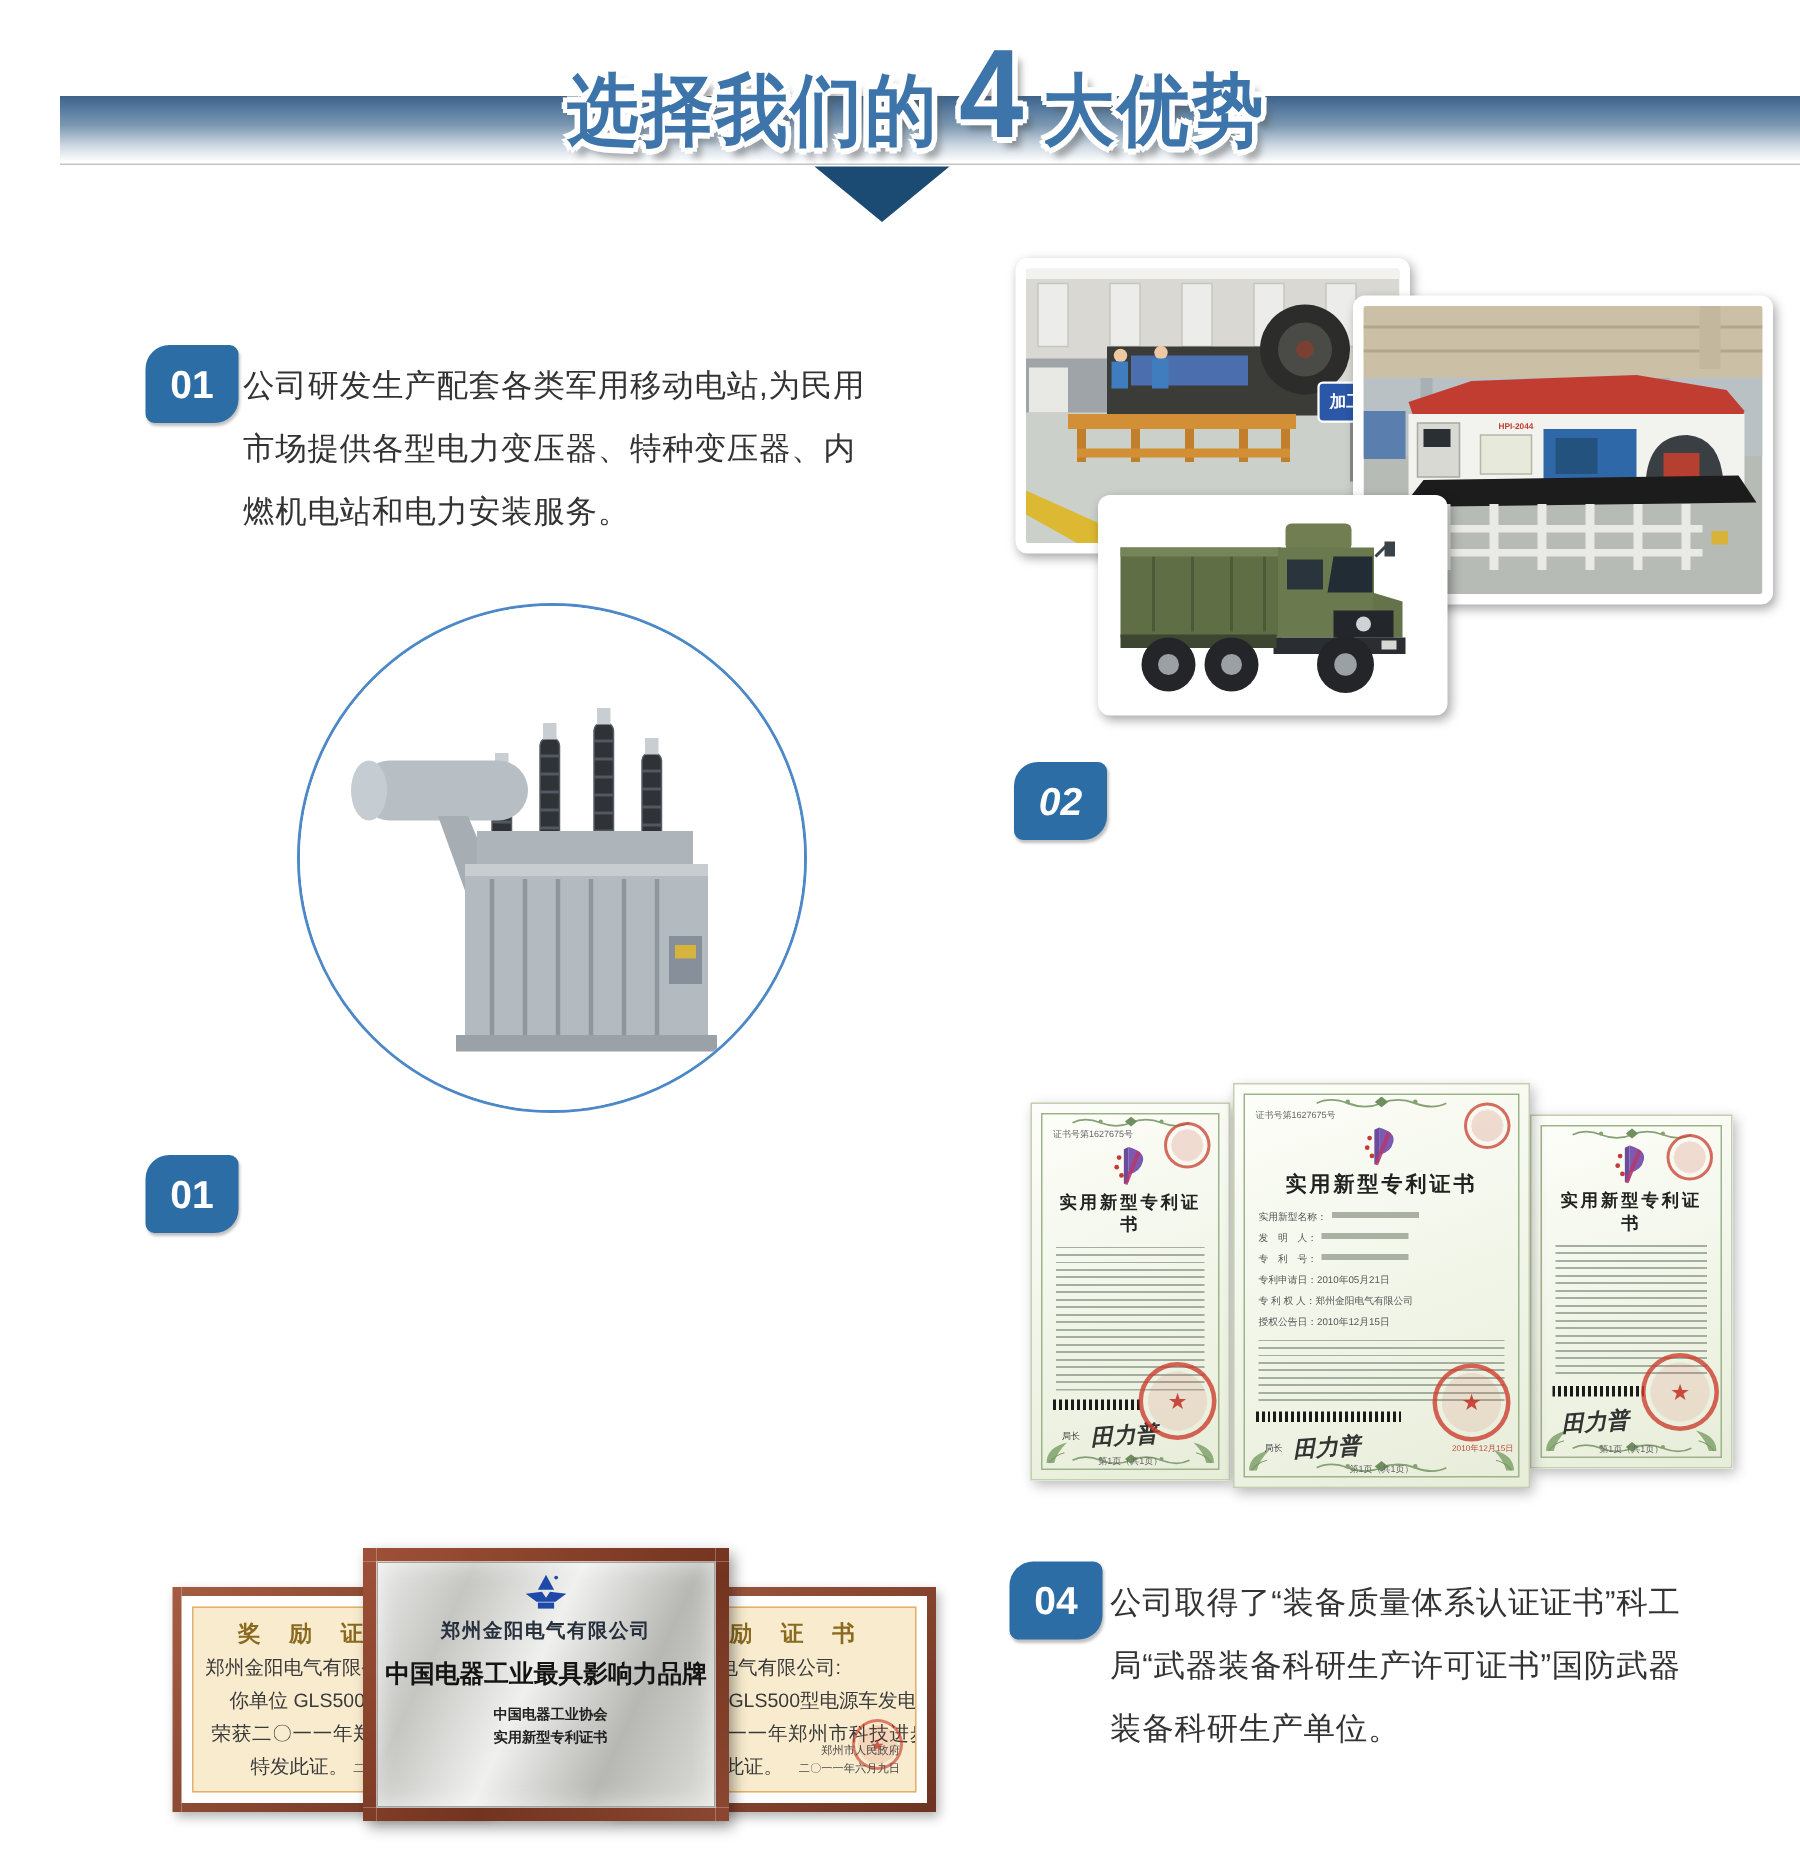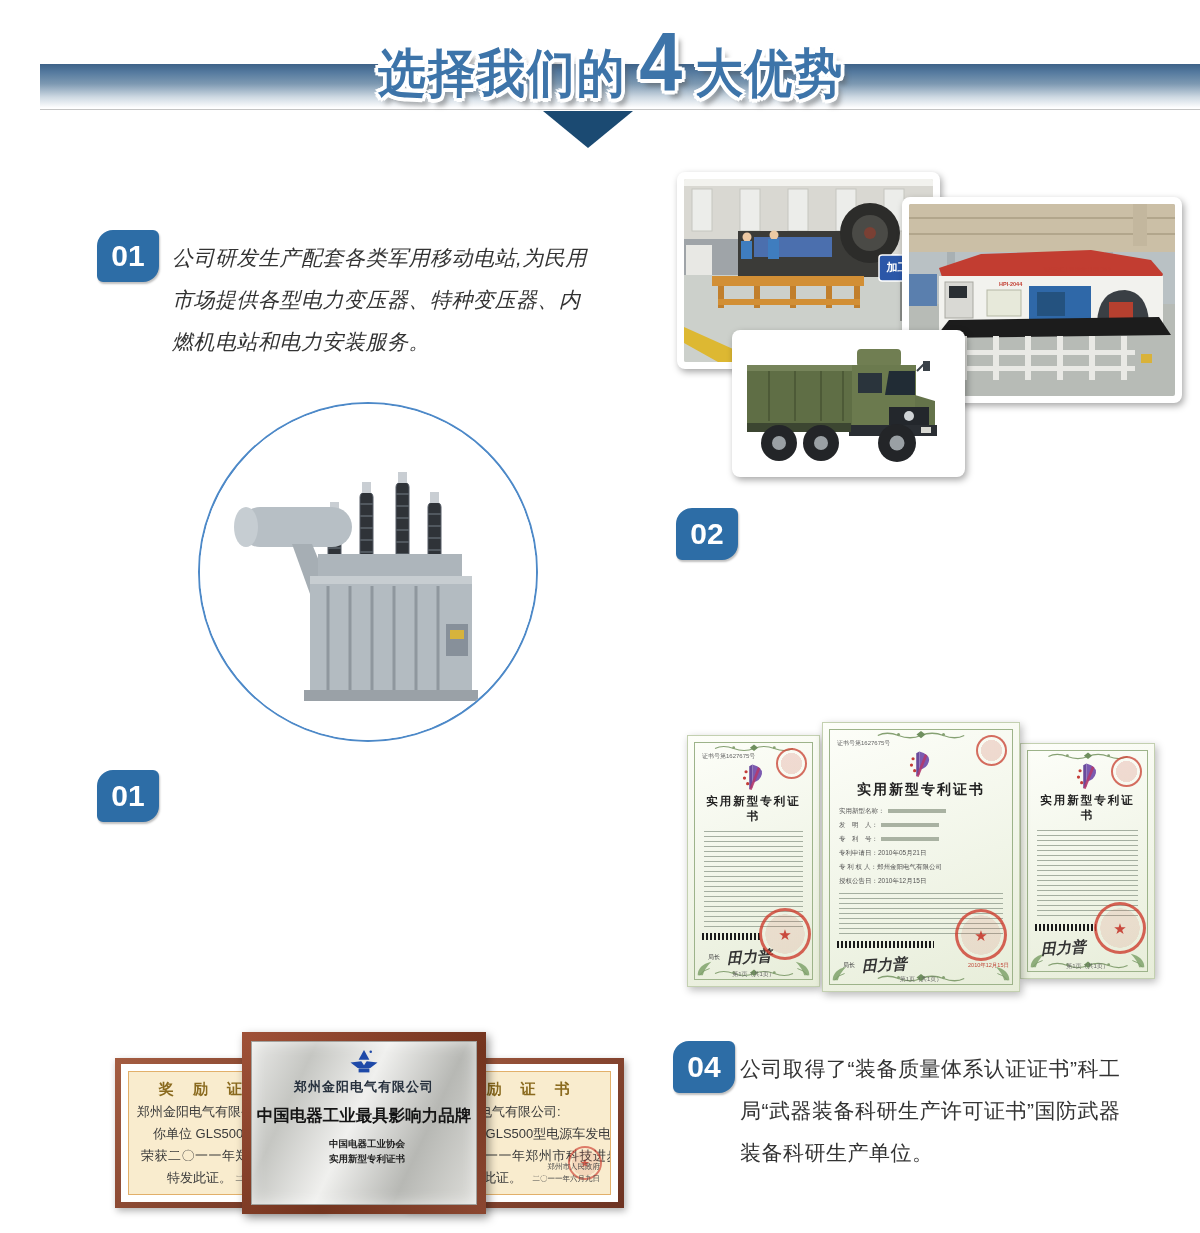--- a/index.html
+++ b/index.html
@@ -17,21 +17,21 @@
                  -4px 0 0 #fff,4px 0 0 #fff,0 -4px 0 #fff,0 4px 0 #fff,
                  6px 7px 5px rgba(90,90,90,.55);}
   .t-side{font-size:52px;letter-spacing:2px;}
   .t-num{font-size:84px;margin:0 14px;color:#4579ad;}
   .triangle{position:absolute;left:503px;top:111px;width:0;height:0;
             border-left:45px solid transparent;border-right:45px solid transparent;
             border-top:37px solid #1b4a72;}
 
   
   .badge{position:absolute;width:62px;height:52px;background:#2d6da6;
-         border-radius:16px 6px 16px 6px;color:#fff;font-size:30px;font-weight:bold;
+         border-radius:16px 6px 16px 6px;color:#fff;font-size:26px;font-weight:bold;
          display:flex;align-items:center;justify-content:center;box-shadow:1px 2px 2px rgba(0,0,0,.25);}
   .adv-text{position:absolute;width:462px;font-size:21px;line-height:42px;color:#333;
             white-space:pre-line;letter-spacing:.5px;}
 
   
   .photo{position:absolute;background:#fff;border-radius:8px;padding:7px;
          box-shadow:2px 3px 7px rgba(0,0,0,.35);}
   .photo svg{display:block;border-radius:2px;}
 
   
@@ -138,25 +138,25 @@
   <div class="band"></div>
   <div class="hline"></div>
   <div class="title">
     <span class="t-side">选择我们的</span>
     <span class="t-num">4</span>
     <span class="t-side">大优势</span>
   </div>
   <div class="triangle"></div>
 
   <div class="badge" style="left:57px;top:230px;">01</div>
-  <div class="adv-text" style="left:132px;top:237px;font-style:italic;">公司研发生产配套各类军用移动电站,为民用
+  <div class="adv-text" style="left:122px;top:237px;">公司研发生产配套各类军用移动电站,为民用
 市场提供各型电力变压器、特种变压器、内
 燃机电站和电力安装服务。</div>
 
-  <div class="badge" style="left:636px;top:508px;">02</div>
+  <div class="badge" style="left:636px;top:508px;font-style:italic;">02</div>
 
   <div class="badge" style="left:57px;top:770px;">01</div>
 
   <div class="badge" style="left:633px;top:1041px;">04</div>
   <div class="adv-text" style="left:700px;top:1048px;">公司取得了“装备质量体系认证证书”科工
 局“武器装备科研生产许可证书”国防武器
 装备科研生产单位。</div>
 
   <div class="photo" style="left:637px;top:172px;z-index:1;">
     <svg width="249" height="183" viewBox="0 0 249 183" preserveAspectRatio="none">

